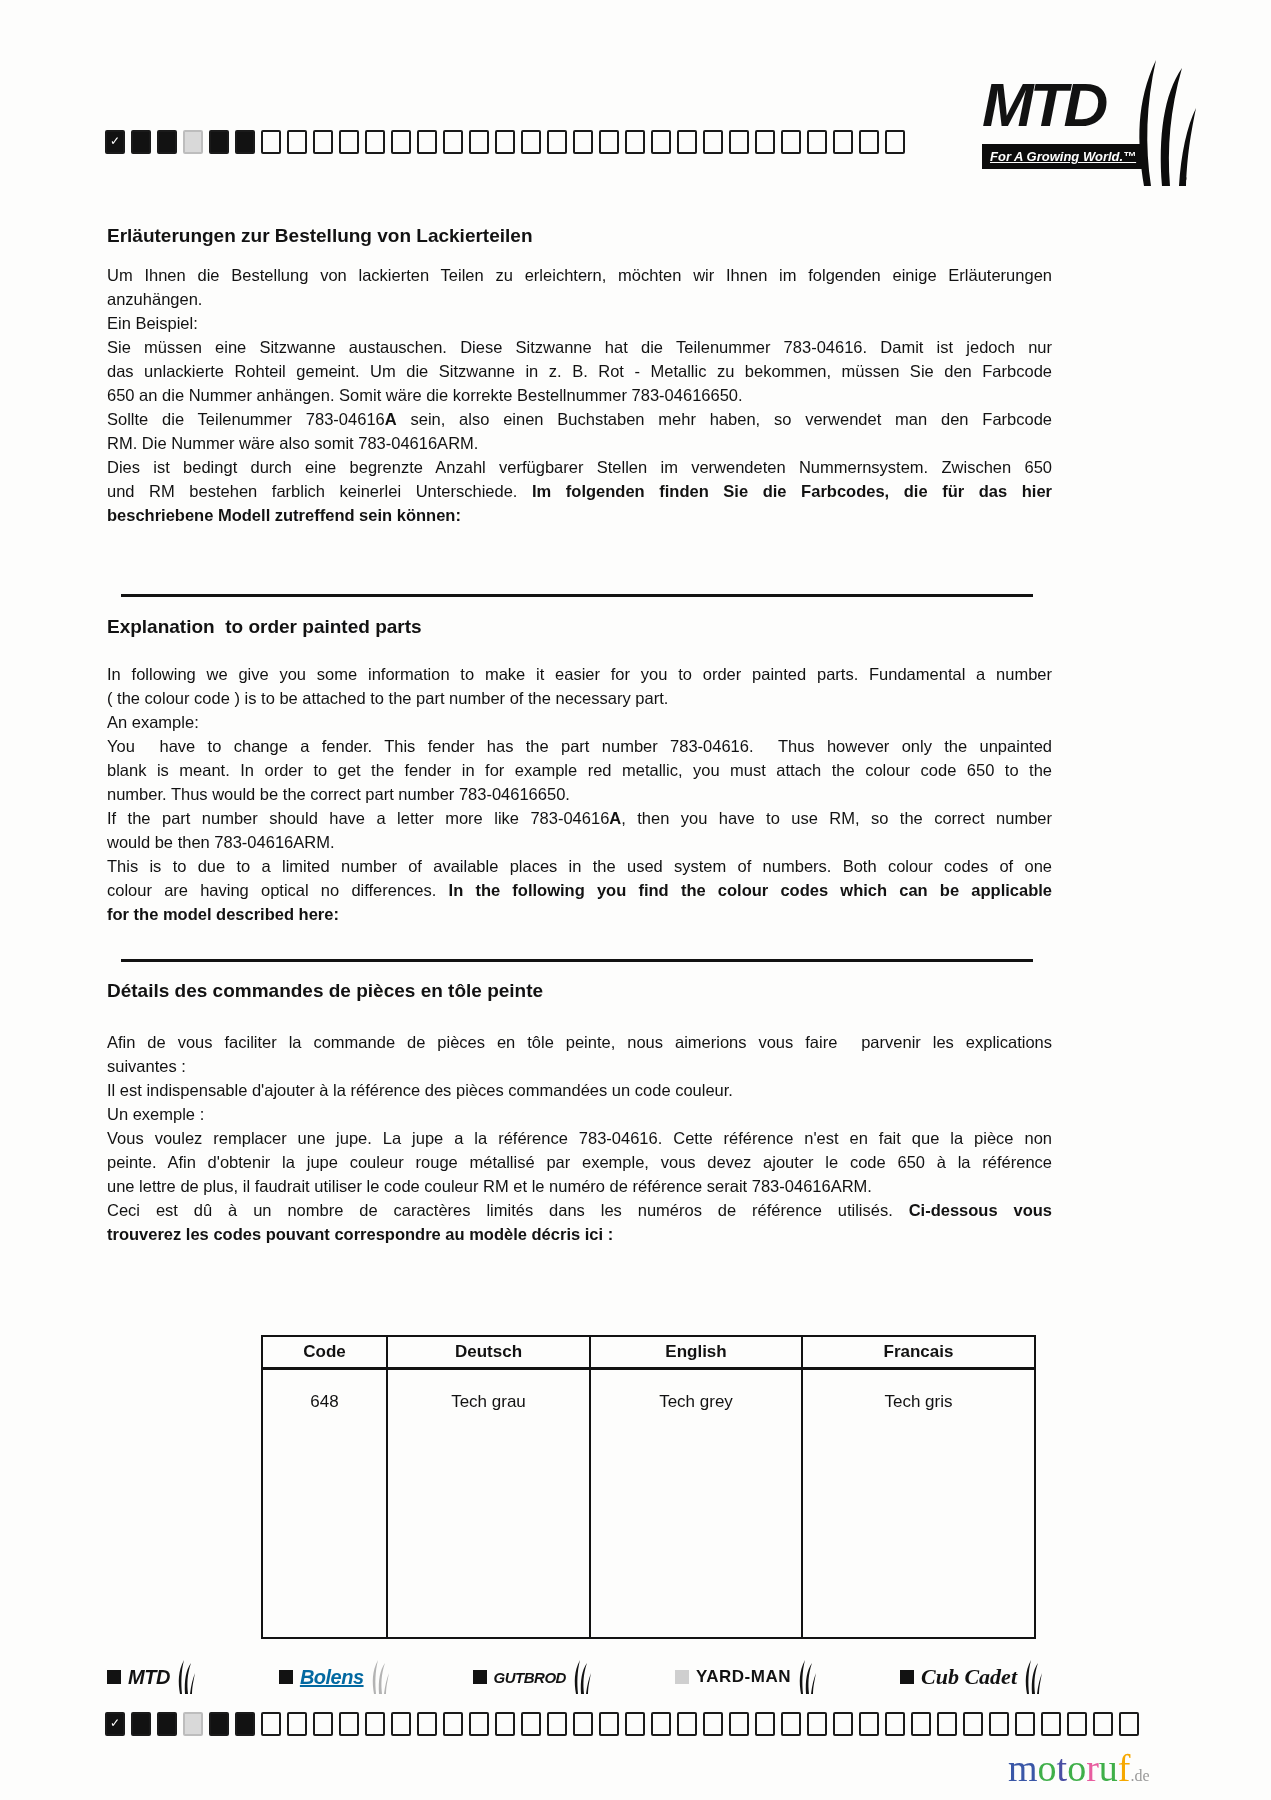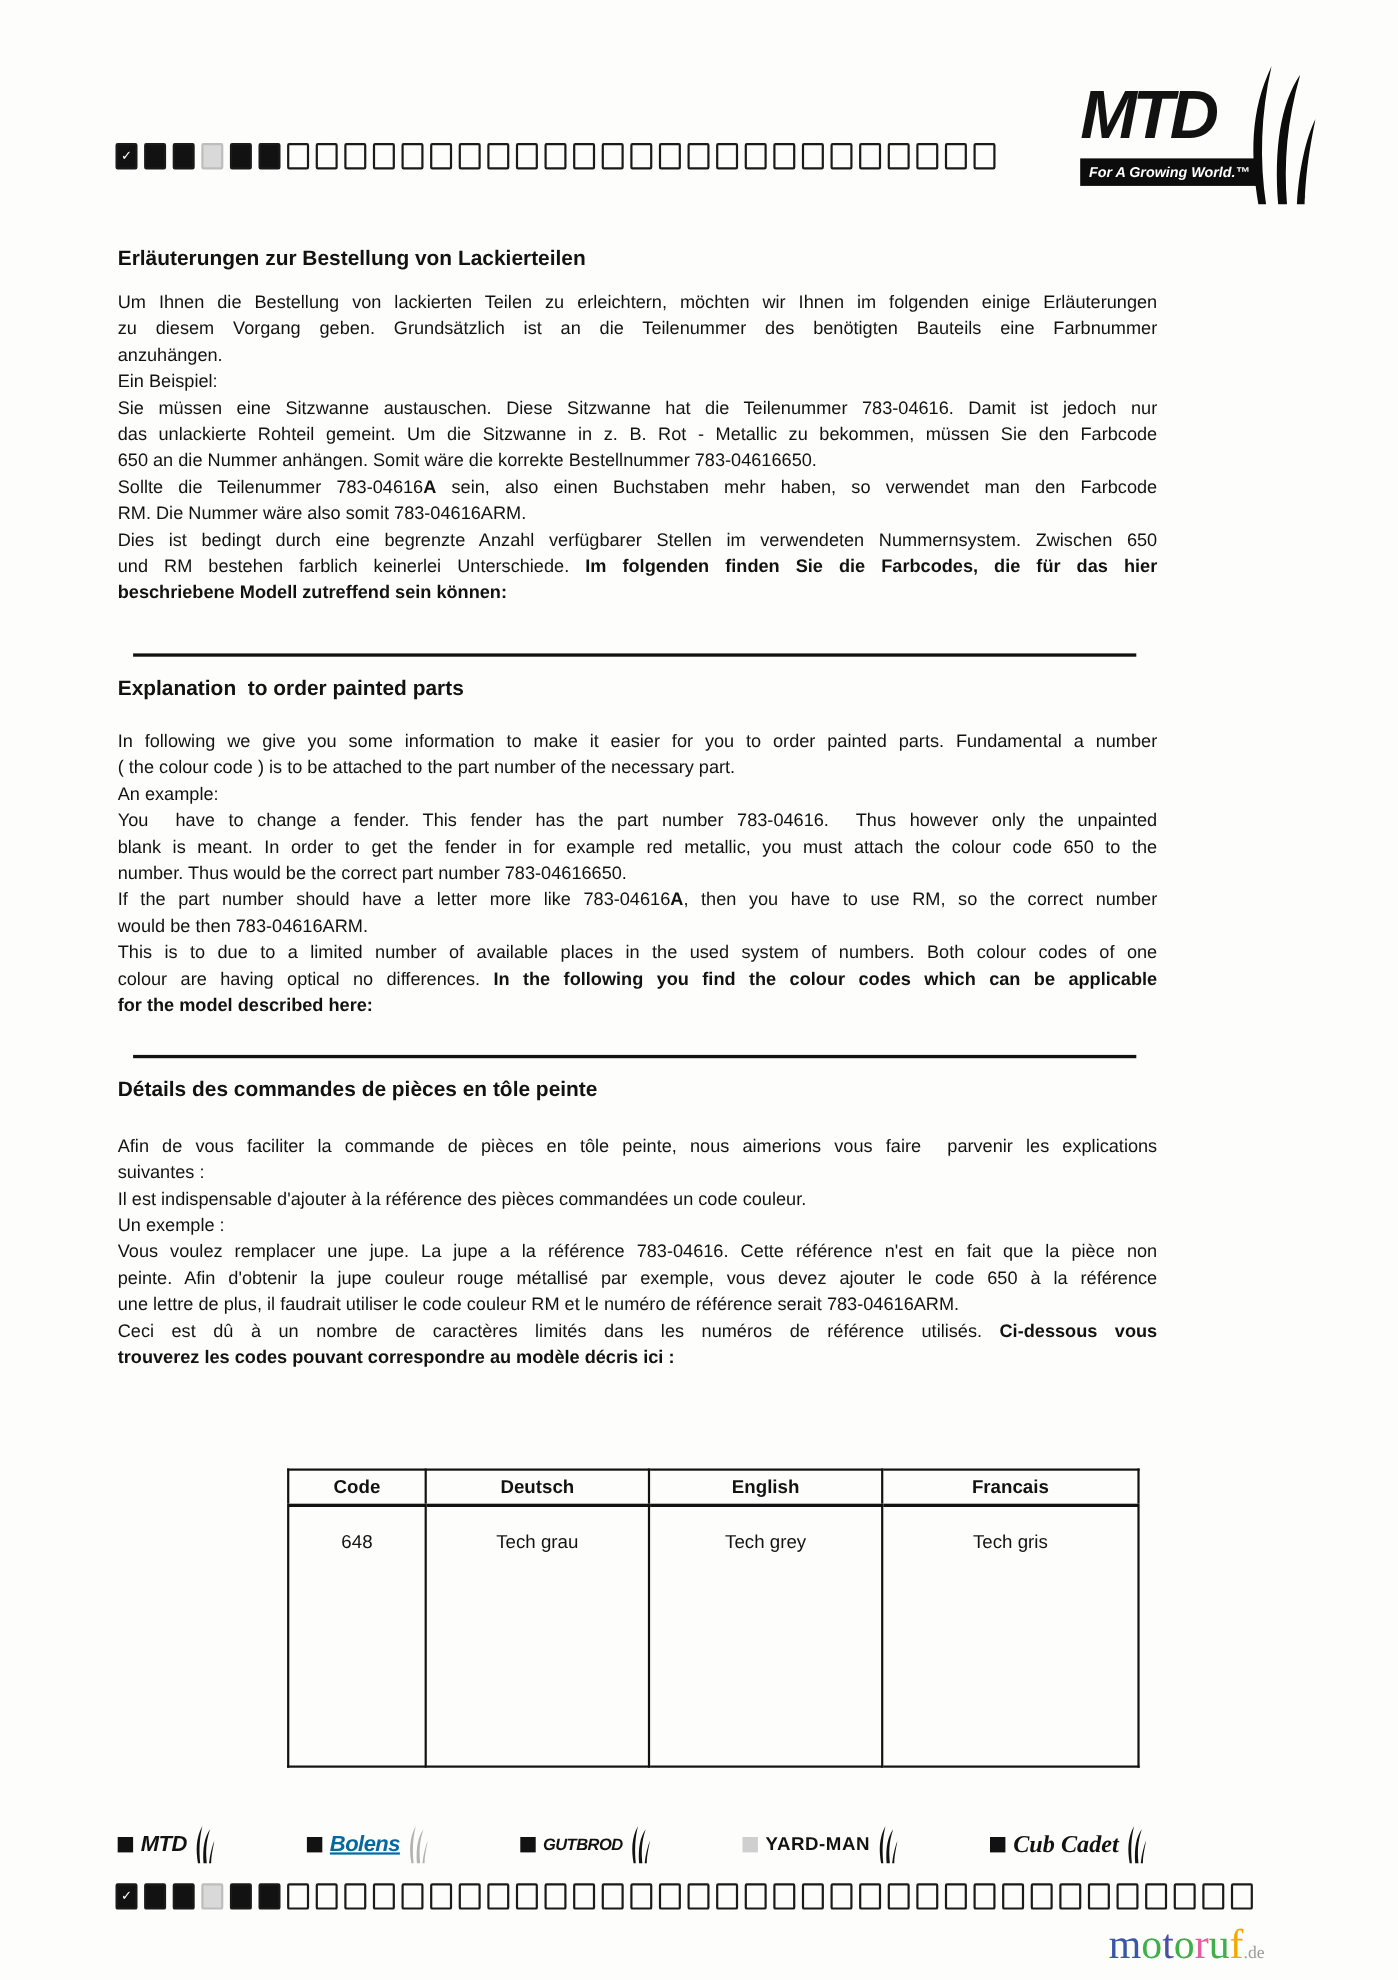--- a/index.html
+++ b/index.html
@@ -22,39 +22,39 @@
 
   
   .mtd-logo { position:absolute; top:66px; left:982px; width:212px; height:122px; }
   .mtd-word {
     position:absolute; left:0; top:8px;
     font-size:62px; font-weight:bold; font-style:italic; letter-spacing:-4px; line-height:1;
   }
   .mtd-bar {
     position:absolute; left:0; top:78px; background:#0c0c0c; color:#fff;
     font-weight:bold; font-style:italic; font-size:13px; line-height:13px;
-    padding:6px 10px 6px 8px; white-space:nowrap;
+    padding:6px 10px 6px 8px; white-space:nowrap;text-decoration:underline;
   }
   .mtd-grass { position:absolute; left:152px; top:-8px; }
   .mtd-reg { position:absolute; left:198px; top:108px; font-size:9px; font-style:normal; }
 
   
   .sec-heading {
     position:absolute; left:107px; width:945px; 
     font-weight:bold; font-size:19px; white-space:pre-wrap;
   }
   .para { position:absolute; left:107px; width:945px; font-size:16.5px; line-height:24px; }
   .tline { white-space:pre-wrap; }
   .tline.just { text-align:justify; text-align-last:justify; }
   .b { font-weight:bold; }
   .hrule { position:absolute; left:121px; width:912px; height:3px; background:#121212; }
 
   
   .code-table {
-    position:absolute; left:261px; top:1335px; width:773px; height:272px;
+    position:absolute; left:261px; top:1335px; width:773px; height:304px;
     border-collapse:collapse; table-layout:fixed; font-size:17px;
   }
   .code-table th, .code-table td {
     border:2px solid #121212; text-align:center; vertical-align:top; padding:0;
   }
   .code-table th { font-weight:bold; height:30px; vertical-align:middle; border-bottom:3px solid #121212; }
   .code-table td { padding-top:22px; }
 
   
   .brands { position:absolute; top:1660px; left:107px; width:935px;
@@ -89,21 +89,20 @@
       <path fill="#0c0c0c" d="M10 128 C3 84, 2 44, 22 2 C12 46, 11 88, 17 128 Z"></path>
       <path fill="#0c0c0c" d="M28 128 C24 78, 30 36, 48 10 C36 52, 33 90, 36 128 Z"></path>
       <path fill="#0c0c0c" d="M45 128 C47 96, 53 68, 62 50 C55 84, 53 104, 52 128 Z"></path>
     </svg>
     <div class="mtd-reg">®</div>
   </div>
 
   <div class="sec-heading" style="top:225px;">Erläuterungen zur Bestellung von Lackierteilen</div>
   <div class="para" style="top:263px;">
       <div class="tline just"><span>Um Ihnen die Bestellung von lackierten Teilen zu erleichtern, möchten wir Ihnen im folgenden einige Erläuterungen</span></div>
-      <div class="tline just"><span>zu diesem Vorgang geben. Grundsätzlich ist an die Teilenummer des benötigten Bauteils eine Farbnummer</span></div>
       <div class="tline"><span>anzuhängen.</span></div>
       <div class="tline"><span>Ein Beispiel:</span></div>
       <div class="tline just"><span>Sie müssen eine Sitzwanne austauschen. Diese Sitzwanne hat die Teilenummer 783-04616. Damit ist jedoch nur</span></div>
       <div class="tline just"><span>das unlackierte Rohteil gemeint. Um die Sitzwanne in z. B. Rot - Metallic zu bekommen, müssen Sie den Farbcode</span></div>
       <div class="tline"><span>650 an die Nummer anhängen. Somit wäre die korrekte Bestellnummer 783-04616650.</span></div>
       <div class="tline just"><span>Sollte die Teilenummer 783-04616</span><span class="b">A</span><span> sein, also einen Buchstaben mehr haben, so verwendet man den Farbcode</span></div>
       <div class="tline"><span>RM. Die Nummer wäre also somit 783-04616ARM.</span></div>
       <div class="tline just"><span>Dies ist bedingt durch eine begrenzte Anzahl verfügbarer Stellen im verwendeten Nummernsystem. Zwischen 650</span></div>
       <div class="tline just"><span>und RM bestehen farblich keinerlei Unterschiede. </span><span class="b">Im folgenden finden Sie die Farbcodes, die für das hier</span></div>
       <div class="tline"><span class="b">beschriebene Modell zutreffend sein können:</span></div>

